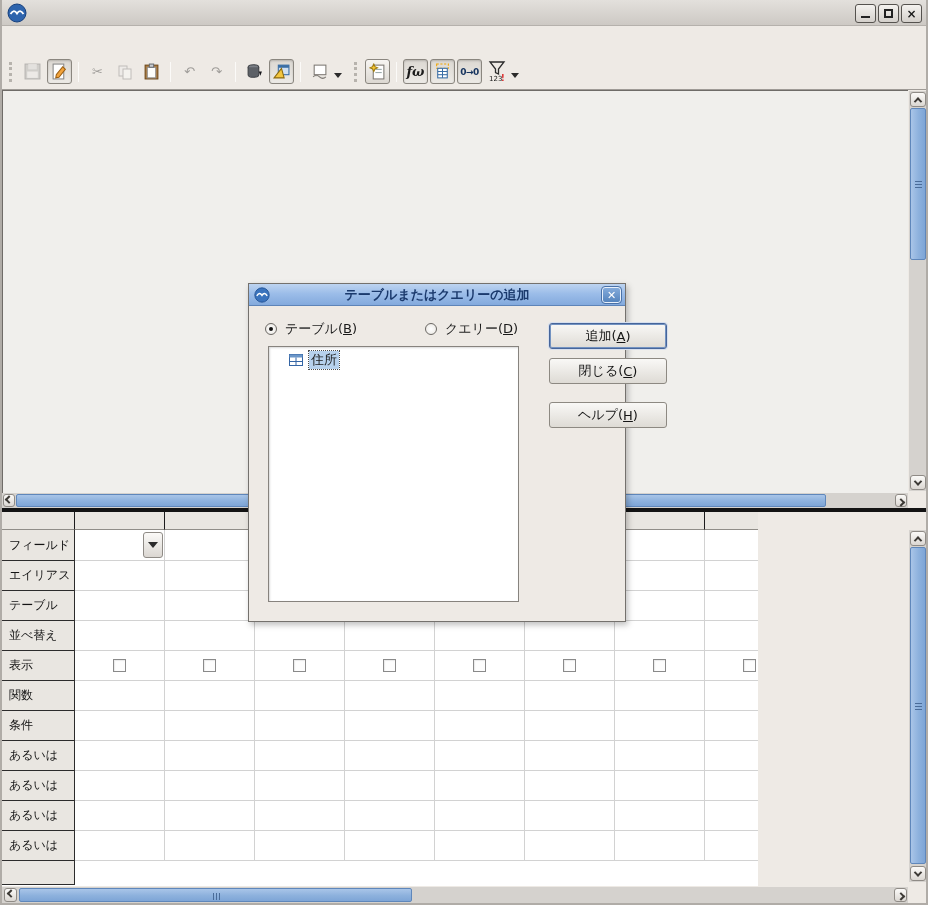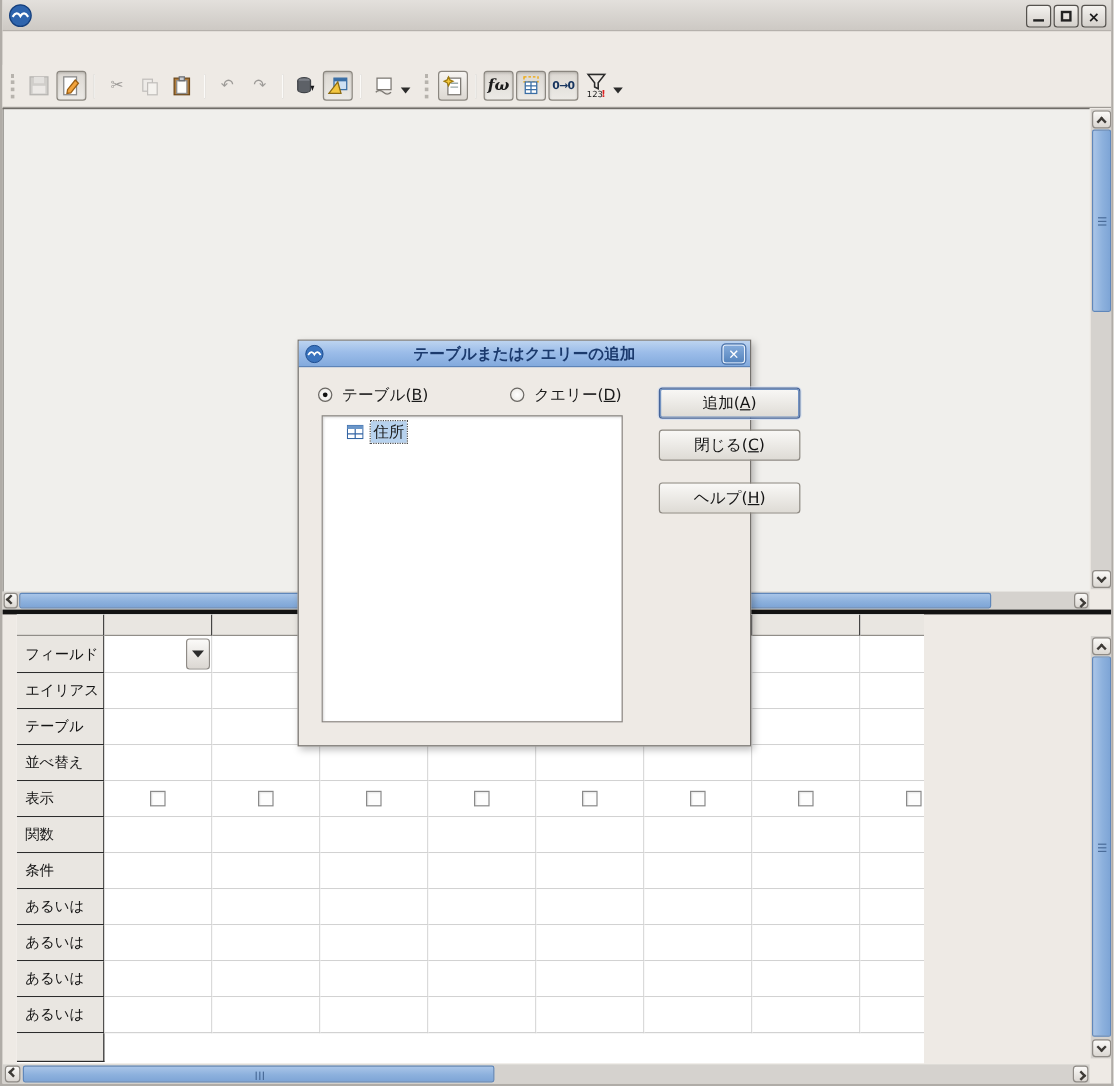--- a/index.html
+++ b/index.html
@@ -86,21 +86,21 @@
     background:linear-gradient(90deg,#a9c5e8,#8db1dd 55%,#7ea5d6);
   }
   .sb-thumb.h { background:linear-gradient(180deg,#a9c5e8,#8db1dd 55%,#7ea5d6); }
   .thumb-grip-v { position:absolute; left:4px; top:50%; width:7px; height:1px;
     box-shadow:0 -3px 0 #4a6c99, 0 0 0 #4a6c99, 0 3px 0 #4a6c99; background:#4a6c99; }
   .thumb-grip-h { position:absolute; top:4px; left:50%; width:1px; height:7px;
     box-shadow:-3px 0 0 #4a6c99, 0 0 0 #4a6c99, 3px 0 0 #4a6c99; background:#4a6c99; }
   
   .splitter { position:absolute; left:0; top:508px; width:100%; height:4px; background:#131313; }
   
-  .grid { position:absolute; left:12px; top:512px; width:756px; height:374px; background:#fff; overflow:hidden; }
+  .grid { position:absolute; left:0; top:512px; width:756px; height:374px; background:#fff; overflow:hidden; }
   .g-row { display:flex; height:30px; }
   .g-header-row { height:18px; }
   .g-row.r-field { height:31px; }
   .g-row.r-filler { height:24px; }
   .g-corner, .g-colhead {
     flex:none; background:#e9e6e1; border-right:1px solid #1c1c1c; border-bottom:1px solid #908d88;
   }
   .g-corner { width:73px; }
   .g-colhead { width:90px; }
   .g-rowhead {

